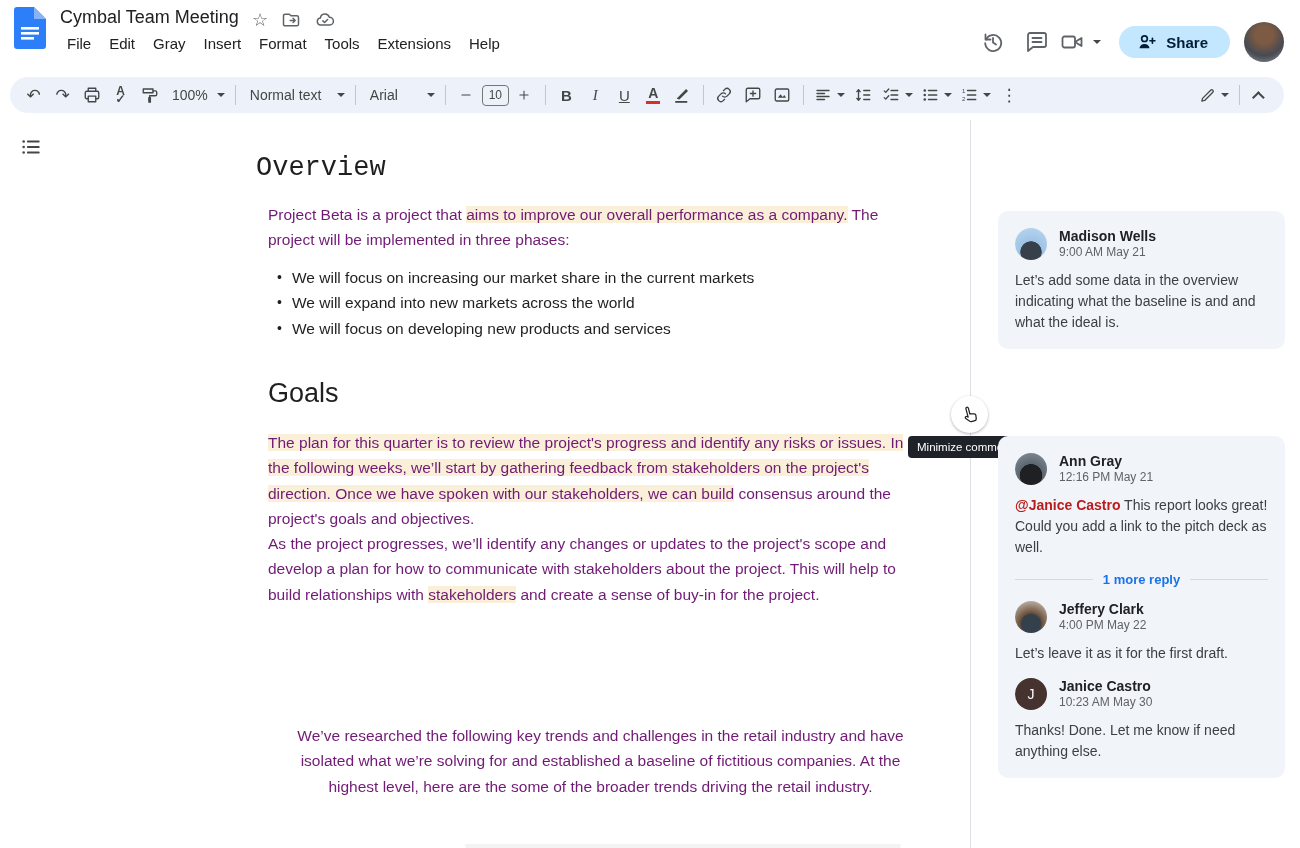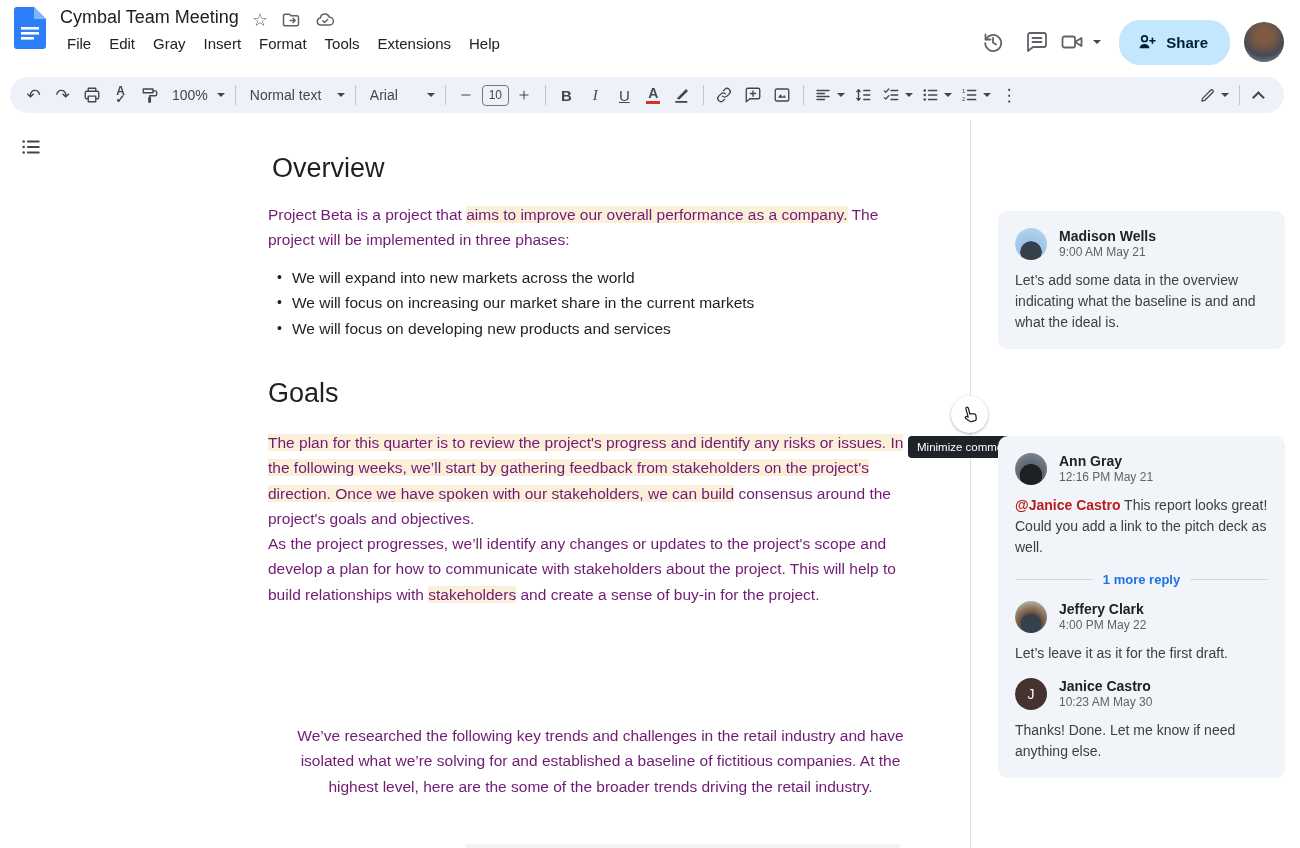--- a/index.html
+++ b/index.html
@@ -12,21 +12,21 @@
   .logo { position:absolute; left:14px; top:7px; width:32px; height:42px; }
   .doc-title { position:absolute; left:60px; top:7px; font-size:18px; color:#202124; }
   .title-icons { position:absolute; left:252px; top:9px; display:flex; gap:13px; align-items:center; color:#5f6368; }
   .title-icons .g { font-size:18px; line-height:22px; }
   .menubar { position:absolute; left:58px; top:33px; display:flex; }
   .menubar span { font-size:15px; color:#202124; padding:2px 9px; border-radius:4px; cursor:default; }
   .hdr-actions { position:absolute; top:20px; right:16px; height:44px; display:flex; align-items:center; }
   .icon-btn { width:44px; height:40px; display:flex; align-items:center; justify-content:center; border-radius:50%; }
   .vid-group { display:flex; align-items:center; margin-right:18px; }
   .share-btn { display:flex; align-items:center; gap:9px; background:#c2e7ff; color:#001d35;
-    border-radius:21px; height:45px; padding:0 22px 0 18px; font-size:15px; font-weight:700; margin-right:14px;}
+    border-radius:21px; height:32px; padding:0 22px 0 18px; font-size:15px; font-weight:700; margin-right:14px;}
   .avatar-top { width:40px; height:40px; border-radius:50%;
     background:radial-gradient(circle at 50% 32%, #7d5a43 26%, #474a52 62%, #8f949c 100%); }
   
   .toolbar { position:absolute; left:10px; top:77px; width:1274px; height:36px; background:#edf2fa;
     border-radius:18px; display:flex; align-items:center; padding:0 10px; gap:2px; }
   .tbtn { min-width:27px; height:28px; display:flex; align-items:center; justify-content:center;
     border-radius:4px; color:#444746; gap:5px; padding:0 3px; }
   .tbtn .g { font-size:17px; line-height:1; }
   .tbtn svg { display:block; }
   .tsep { width:1px; height:20px; background:#c4c7c5; margin:0 5px; }
@@ -292,25 +292,25 @@
 
   <div class="outline-btn">
     <svg width="22" height="22" viewBox="0 0 24 24">
       <circle cx="4" cy="6" r="1.4" fill="#444746"></circle>
         <circle cx="4" cy="12" r="1.4" fill="#444746"></circle>
         <circle cx="4" cy="18" r="1.4" fill="#444746"></circle>
       <path d="M8.5 6h12M8.5 12h12M8.5 18h12" stroke="#444746" stroke-width="2" stroke-linecap="round"></path>
     </svg>
   </div>
 
-  <div class="doc-h1" style="left:272px; top:153px;">Overview</div>
+  <div class="doc-h1" style="left:256px; top:153px;font-family:Liberation Mono, monospace;">Overview</div>
   <div class="doc-p" style="left:268px; top:202px;"><span>Project Beta is a project that </span><span class="hl">aims to improve our overall performance as a company.</span><span> The project will be implemented in three phases:</span></div>
   <ul class="doc-ul" style="left:268px; top:265px;">
+      <li>We will focus on increasing our market share in the current markets</li>
       <li>We will expand into new markets across the world</li>
-      <li>We will focus on increasing our market share in the current markets</li>
       <li>We will focus on developing new products and services</li>
     </ul>
 
   <div class="doc-h1" style="left:268px; top:378px;">Goals</div>
   <div class="doc-p" style="left:268px; top:430px;"><span class="hl">The plan for this quarter is to review the project's progress and identify any risks or issues. In the following weeks, we’ll start by gathering feedback from stakeholders on the project's direction. Once we have spoken with our stakeholders, we can build</span><span> consensus around the project's goals and objectives.</span></div>
   <div class="doc-p" style="left:268px; top:531px;"><span>As the project progresses, we’ll identify any changes or updates to the project's scope and develop a plan for how to communicate with stakeholders about the project. This will help to build relationships with </span><span class="hl">stakeholders</span><span> and create a sense of buy-in for the project.</span></div>
 
   <div class="doc-p" style="left:288px; top:723px; width:625px;text-align:center;"><span>We’ve researched the following key trends and challenges in the retail industry and have isolated what we’re solving for and established a baseline of fictitious companies. At the highest level, here are the some of the broader trends driving the retail industry.</span></div>
 
   <div class="page-edge"></div>

